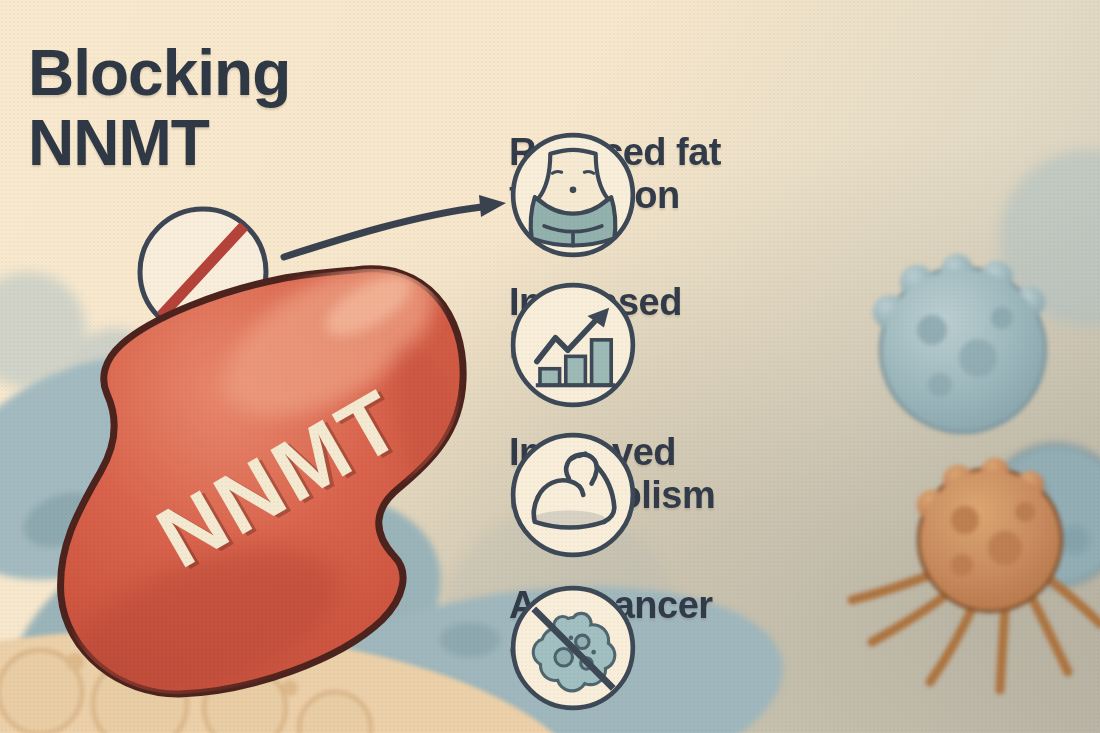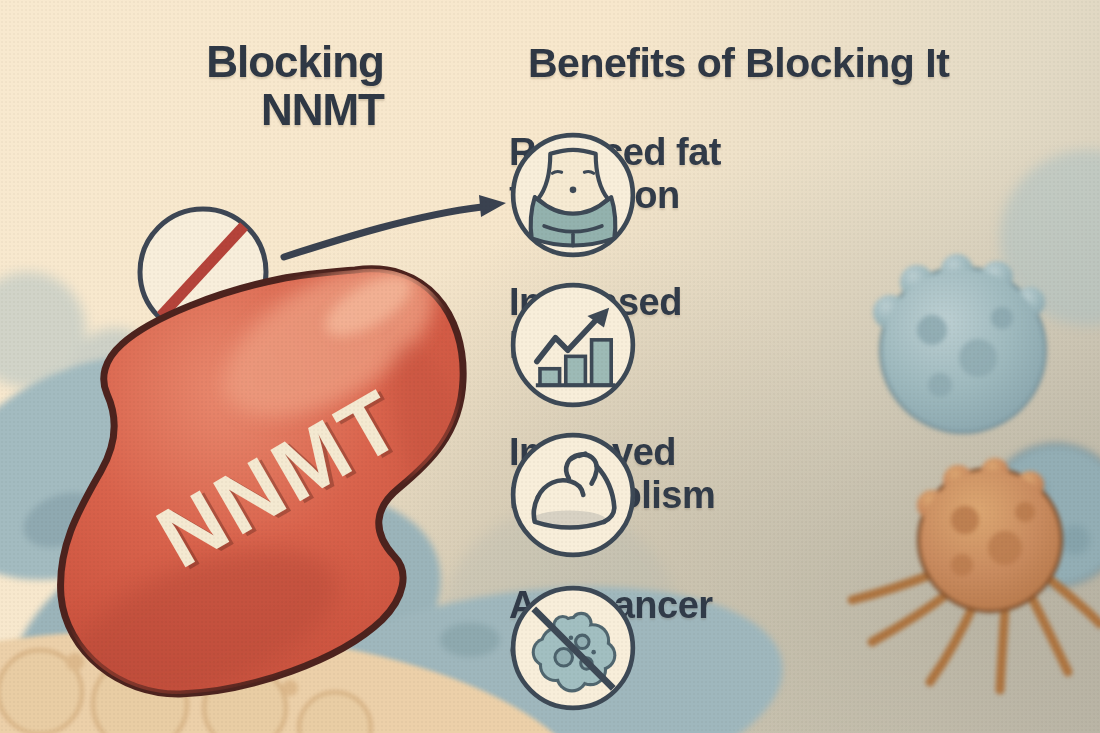--- a/index.html
+++ b/index.html
@@ -9,22 +9,22 @@
     background:
       radial-gradient(ellipse at 88% 82%, rgba(140,138,125,.38), rgba(140,138,125,0) 55%),
       radial-gradient(ellipse at 45% 95%, rgba(160,158,140,.25), rgba(160,158,140,0) 50%),
       linear-gradient(118deg,#f8e9cf 0%,#f7e7cc 42%,#e3dac5 72%,#c9c3b3 100%);
   }
   svg{position:absolute;left:0;top:0;}
   .blur6{filter:blur(6px);}
   .blur3{filter:blur(3px);}
   .blur2{filter:blur(2.2px);}
   .title-left{
-    position:absolute;left:28px;top:38px;width:356px;text-align:right;
-    color:#2f3845;font-weight:bold;font-size:44px;line-height:1.1;letter-spacing:-1px;
+    position:absolute;left:28px;top:38px;width:356px;text-align:left;
+    color:#2f3845;font-weight:bold;font-size:64px;line-height:1.1;letter-spacing:-1px;
     text-shadow:0 2px 2px rgba(100,80,55,.22);
   }
   .title-right{
     position:absolute;left:528px;top:40px;width:560px;
     color:#2f3845;font-weight:bold;font-size:41px;letter-spacing:-.5px;
     text-shadow:0 2px 2px rgba(100,80,55,.22);
   }
   .benefit-row{position:absolute;left:509px;display:flex;align-items:center;gap:46px;}
   .benefit-row .icon-wrap{width:128px;height:128px;flex:0 0 auto;}
   .benefit-text{
@@ -186,21 +186,20 @@
       <text x="283" y="512" transform="rotate(-30 280 478)" text-anchor="middle" font-family="Liberation Sans, DejaVu Sans, sans-serif" font-weight="bold" font-size="86" letter-spacing="4" fill="rgba(84,32,22,0.35)">NNMT</text>
       <text x="280" y="508" transform="rotate(-30 280 478)" text-anchor="middle" font-family="Liberation Sans, DejaVu Sans, sans-serif" font-weight="bold" font-size="86" letter-spacing="4" fill="#f4e9d1">NNMT</text>
     </g>
   </svg>
 
   <div class="title-left">
     <div>Blocking</div>
     <div>NNMT</div>
   </div>
 
-  <div class="title-right">Benefits of Blocking It</div>
 
   <div class="benefit-row" style="top:131px">
     <svg class="icon-wrap" viewBox="0 0 124 124">
       <circle cx="62" cy="62" r="58" fill="#f8eeda" stroke="#3d4956" stroke-width="4.5"></circle>
       <path d="M 25,64 C 38,78 86,78 99,64 C 103,76 104,92 102,104 C 76,113 48,113 22,104 C 20,92 21,76 25,64 Z" fill="#93b2ae" stroke="#3d4956" stroke-width="4" stroke-linejoin="round"></path>
       <path d="M 40,22 C 57,17 67,17 84,22 C 84,42 88,56 96,66 C 84,77 73,80 62,80 C 51,80 40,77 28,66 C 36,56 40,42 40,22 Z" fill="#f6ead2" stroke="#3d4956" stroke-width="4" stroke-linejoin="round"></path>
       <path d="M 42,41 q 4,-3 9,-1" fill="none" stroke="#3d4956" stroke-width="3" stroke-linecap="round"></path>
       <path d="M 82,41 q -4,-3 -9,-1" fill="none" stroke="#3d4956" stroke-width="3" stroke-linecap="round"></path>
       <circle cx="62" cy="57" r="3.2" fill="#3d4956"></circle>
       <path d="M 34,92 Q 62,103 90,92" fill="none" stroke="#3d4956" stroke-width="3.5" stroke-linecap="round"></path>

